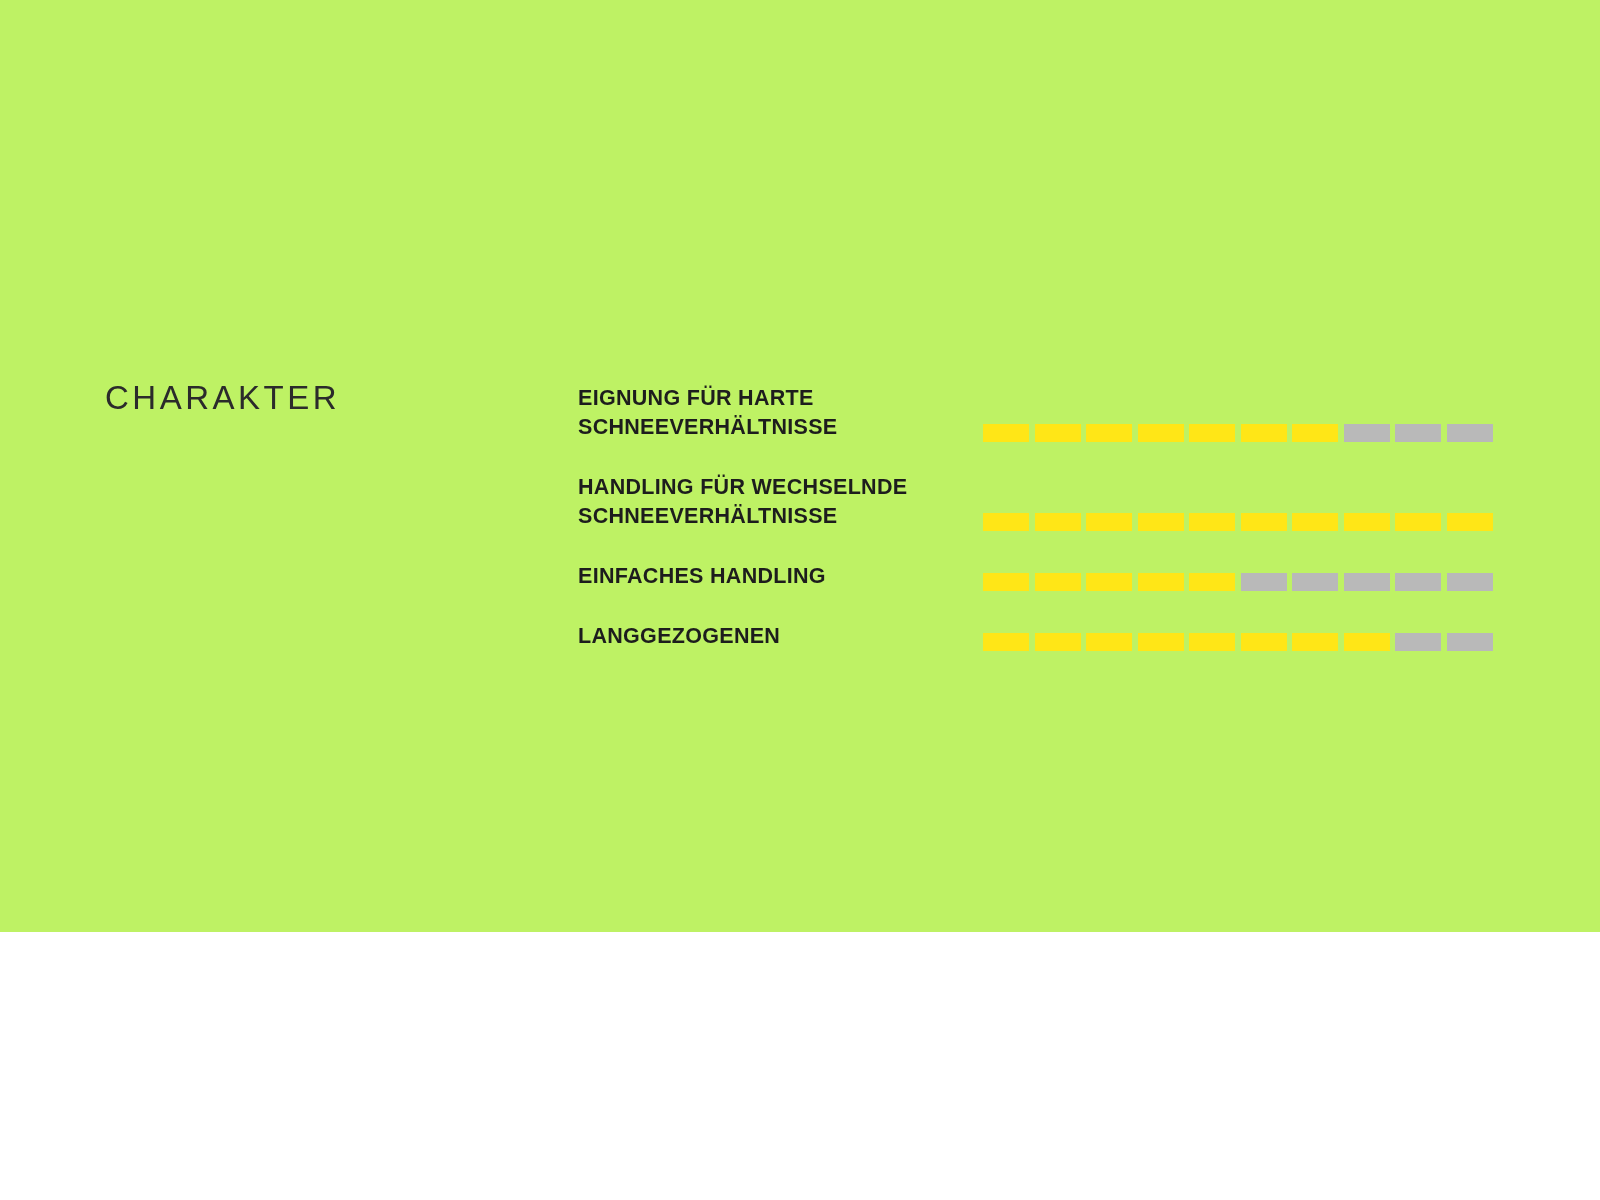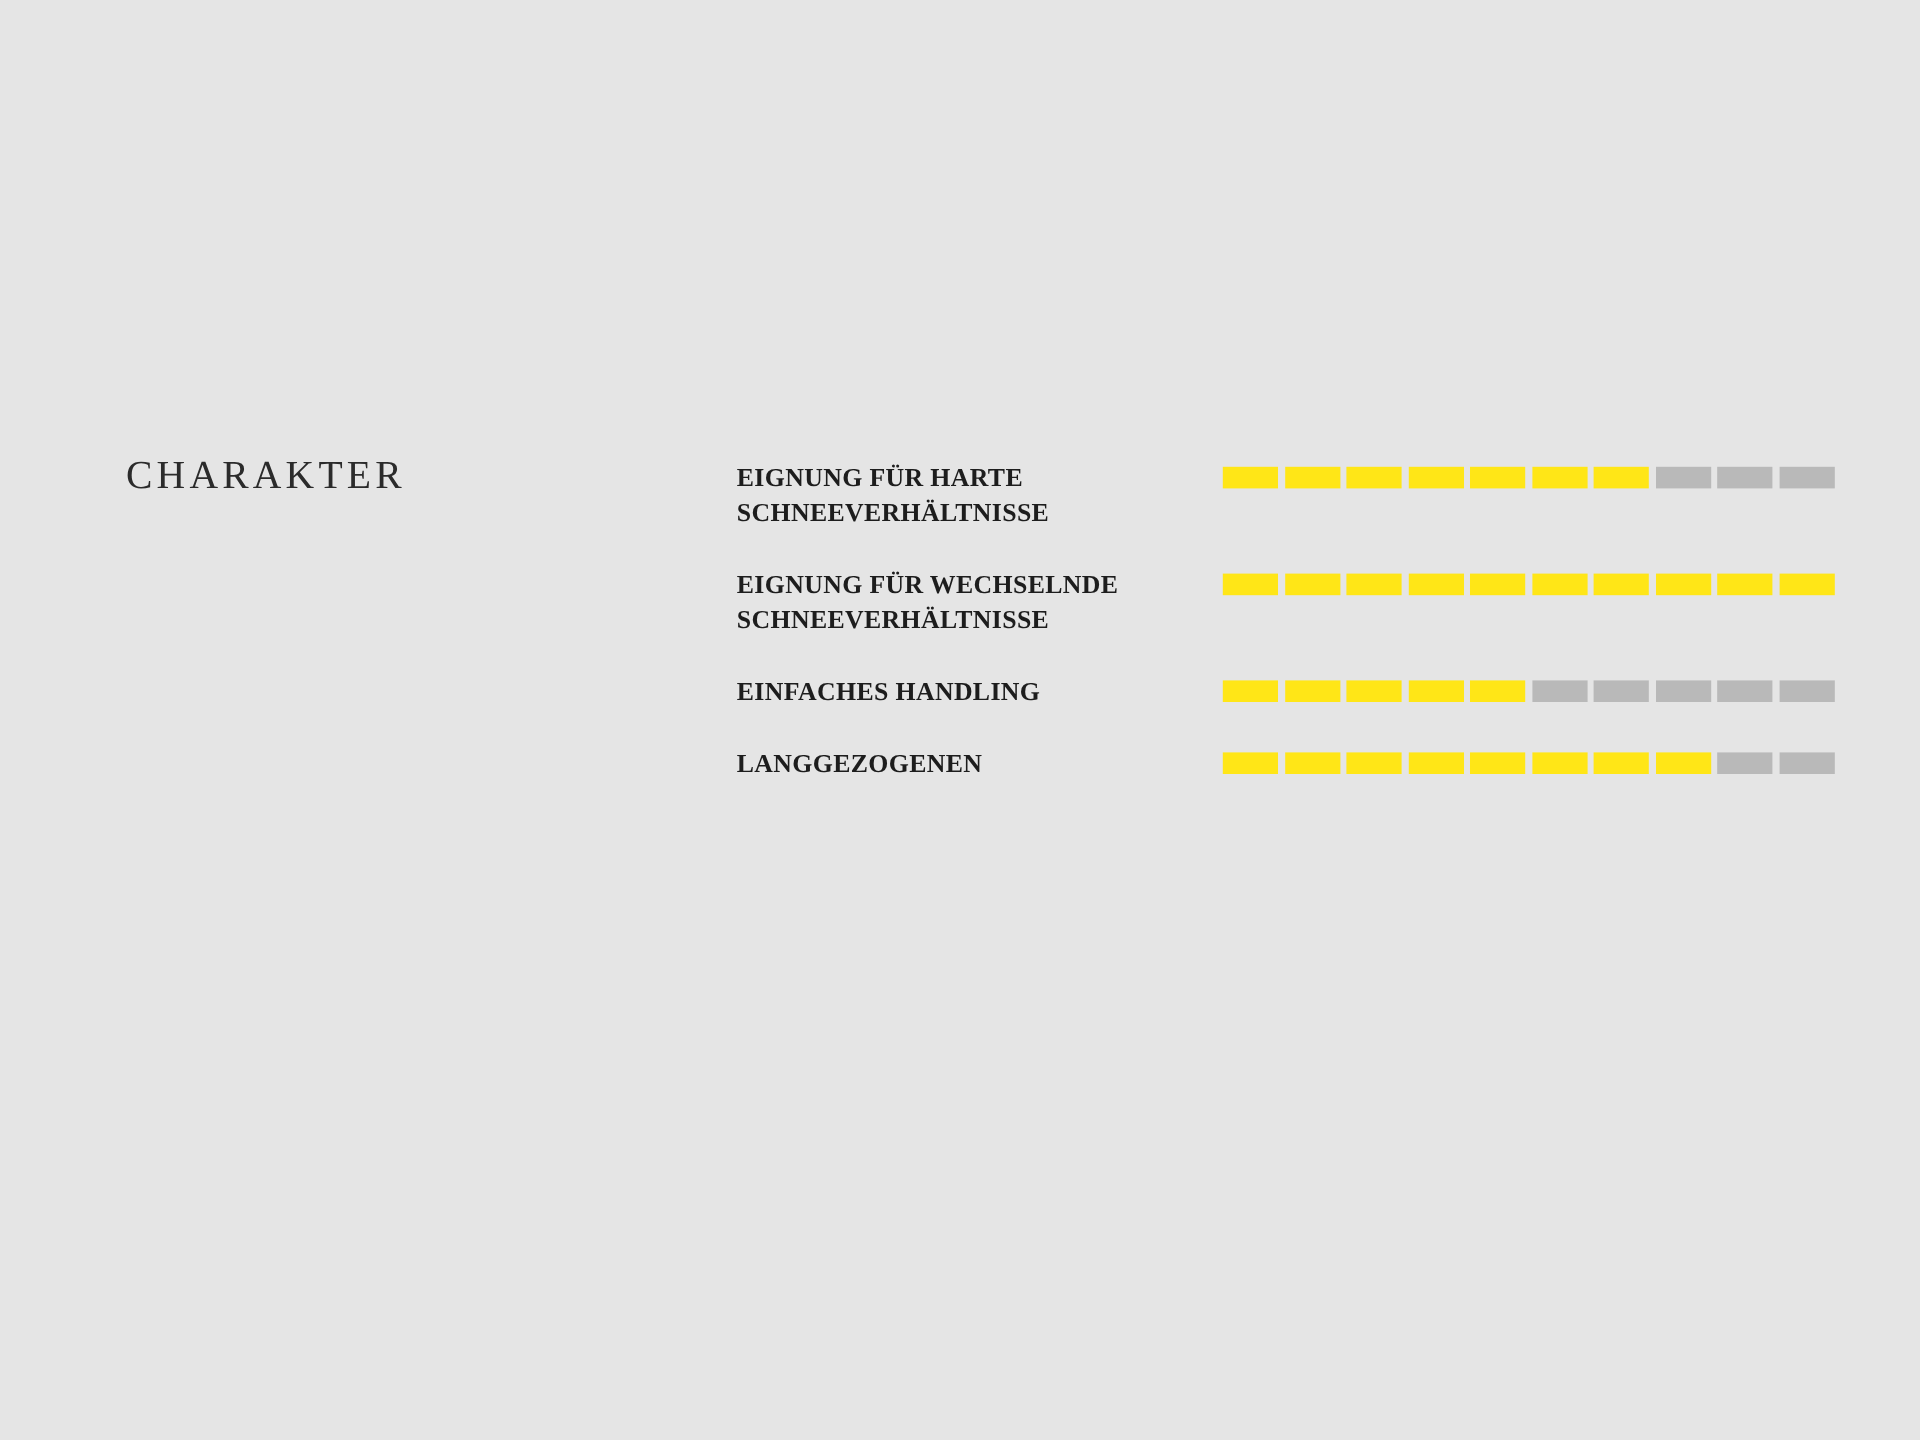--- a/index.html
+++ b/index.html
@@ -7,23 +7,22 @@
     padding: 0;
     width: 1600px;
     height: 1200px;
     background: #ffffff;
     font-family: "Liberation Sans", sans-serif;
     overflow: hidden;
   }
   .canvas {
     position: relative;
     width: 1600px;
-    height: 1200px;
-    background: #e5e5e5;
-    font-family: Liberation Serif, serif;
+    height: 932px;
+    background: #bef264;
   }
   .content {
     position: absolute;
     top: 384px;
     left: 0;
     right: 0;
   }
   .chart-title {
     position: absolute;
     left: 105px;
@@ -35,23 +34,22 @@
     color: #2b2b2b;
     white-space: nowrap;
   }
   .rows {
     position: absolute;
     left: 578px;
     top: 0;
   }
   .rating-row {
     display: flex;
-    align-items: flex-start;
+    align-items: flex-end;
     margin-bottom: 31px;
-    margin-left: 36px;
   }
   .row-label {
     width: 405px;
     font-size: 21.5px;
     font-weight: bold;
     line-height: 29px;
     letter-spacing: 0.3px;
     color: #1d1d1d;
   }
   .track {
@@ -85,21 +83,21 @@
             <div class="seg" style="background: rgb(255, 230, 23);"></div>
             <div class="seg" style="background: rgb(255, 230, 23);"></div>
             <div class="seg" style="background: rgb(255, 230, 23);"></div>
             <div class="seg" style="background: rgb(185, 185, 185);"></div>
             <div class="seg" style="background: rgb(185, 185, 185);"></div>
             <div class="seg" style="background: rgb(185, 185, 185);"></div>
           </div>
         </div>
         <div class="rating-row">
           <div class="row-label">
-            <div>EIGNUNG FÜR WECHSELNDE</div>
+            <div>HANDLING FÜR WECHSELNDE</div>
             <div>SCHNEEVERHÄLTNISSE</div>
           </div>
           <div class="track">
             <div class="seg" style="background: rgb(255, 230, 23);"></div>
             <div class="seg" style="background: rgb(255, 230, 23);"></div>
             <div class="seg" style="background: rgb(255, 230, 23);"></div>
             <div class="seg" style="background: rgb(255, 230, 23);"></div>
             <div class="seg" style="background: rgb(255, 230, 23);"></div>
             <div class="seg" style="background: rgb(255, 230, 23);"></div>
             <div class="seg" style="background: rgb(255, 230, 23);"></div>

